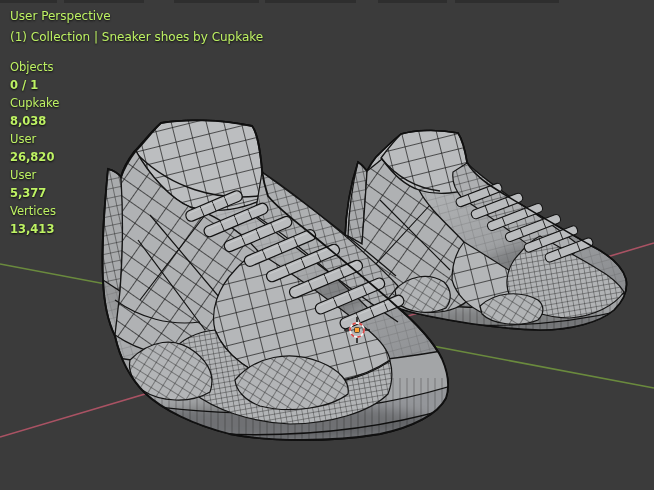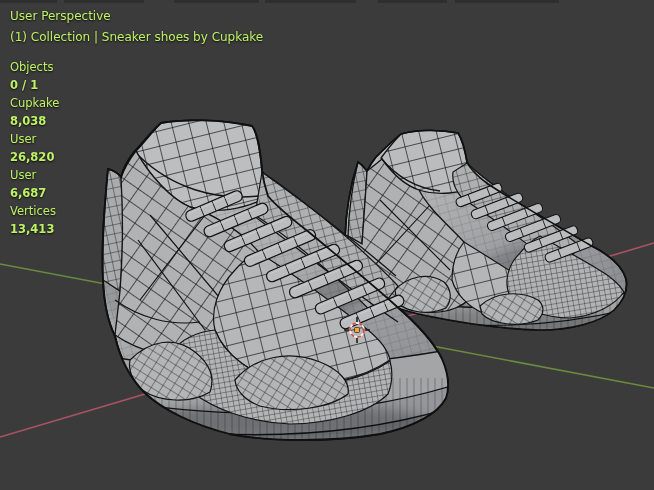--- a/index.html
+++ b/index.html
@@ -299,21 +299,21 @@
     <div class="row">
       <span class="lbl">Cupkake</span>
       <span class="val">8,038</span>
     </div>
     <div class="row">
       <span class="lbl">User</span>
       <span class="val">26,820</span>
     </div>
     <div class="row">
       <span class="lbl">User</span>
-      <span class="val">6,687</span>
+      <span class="val">5,377</span>
     </div>
     <div class="row">
       <span class="lbl">Vertices</span>
       <span class="val">13,413</span>
     </div>
   </div>
 
 </div>
 
 </body></html>

